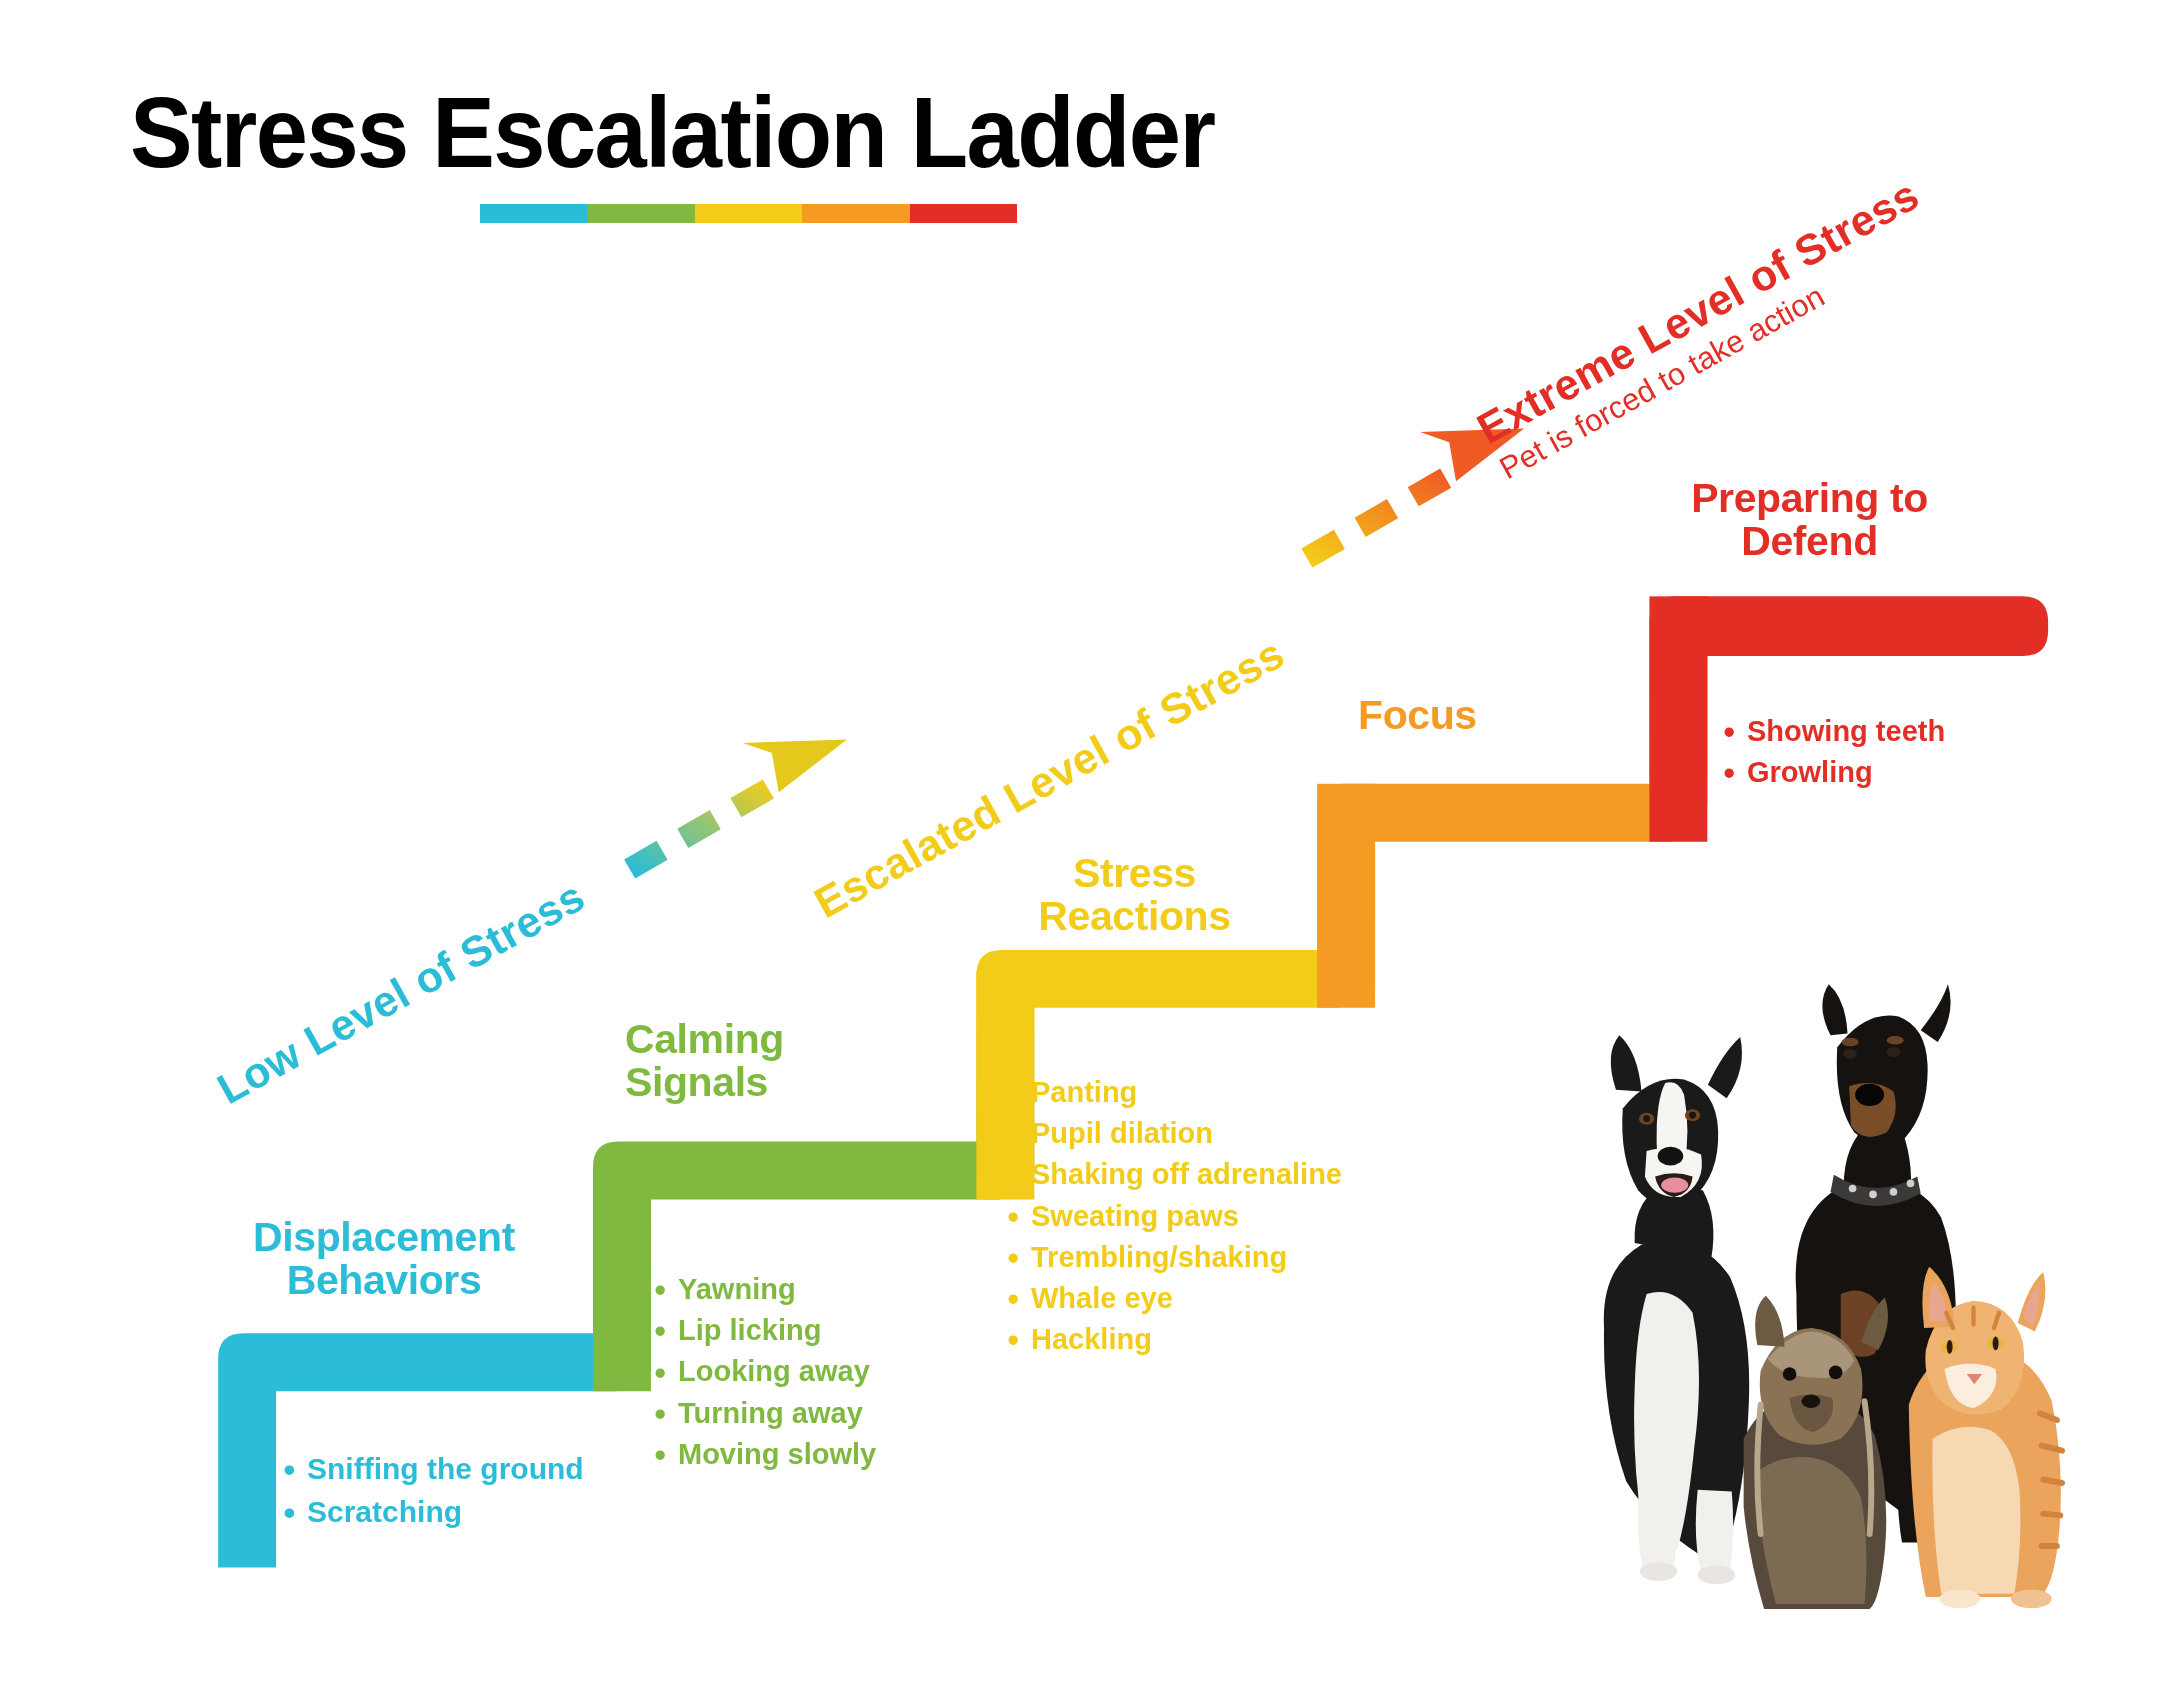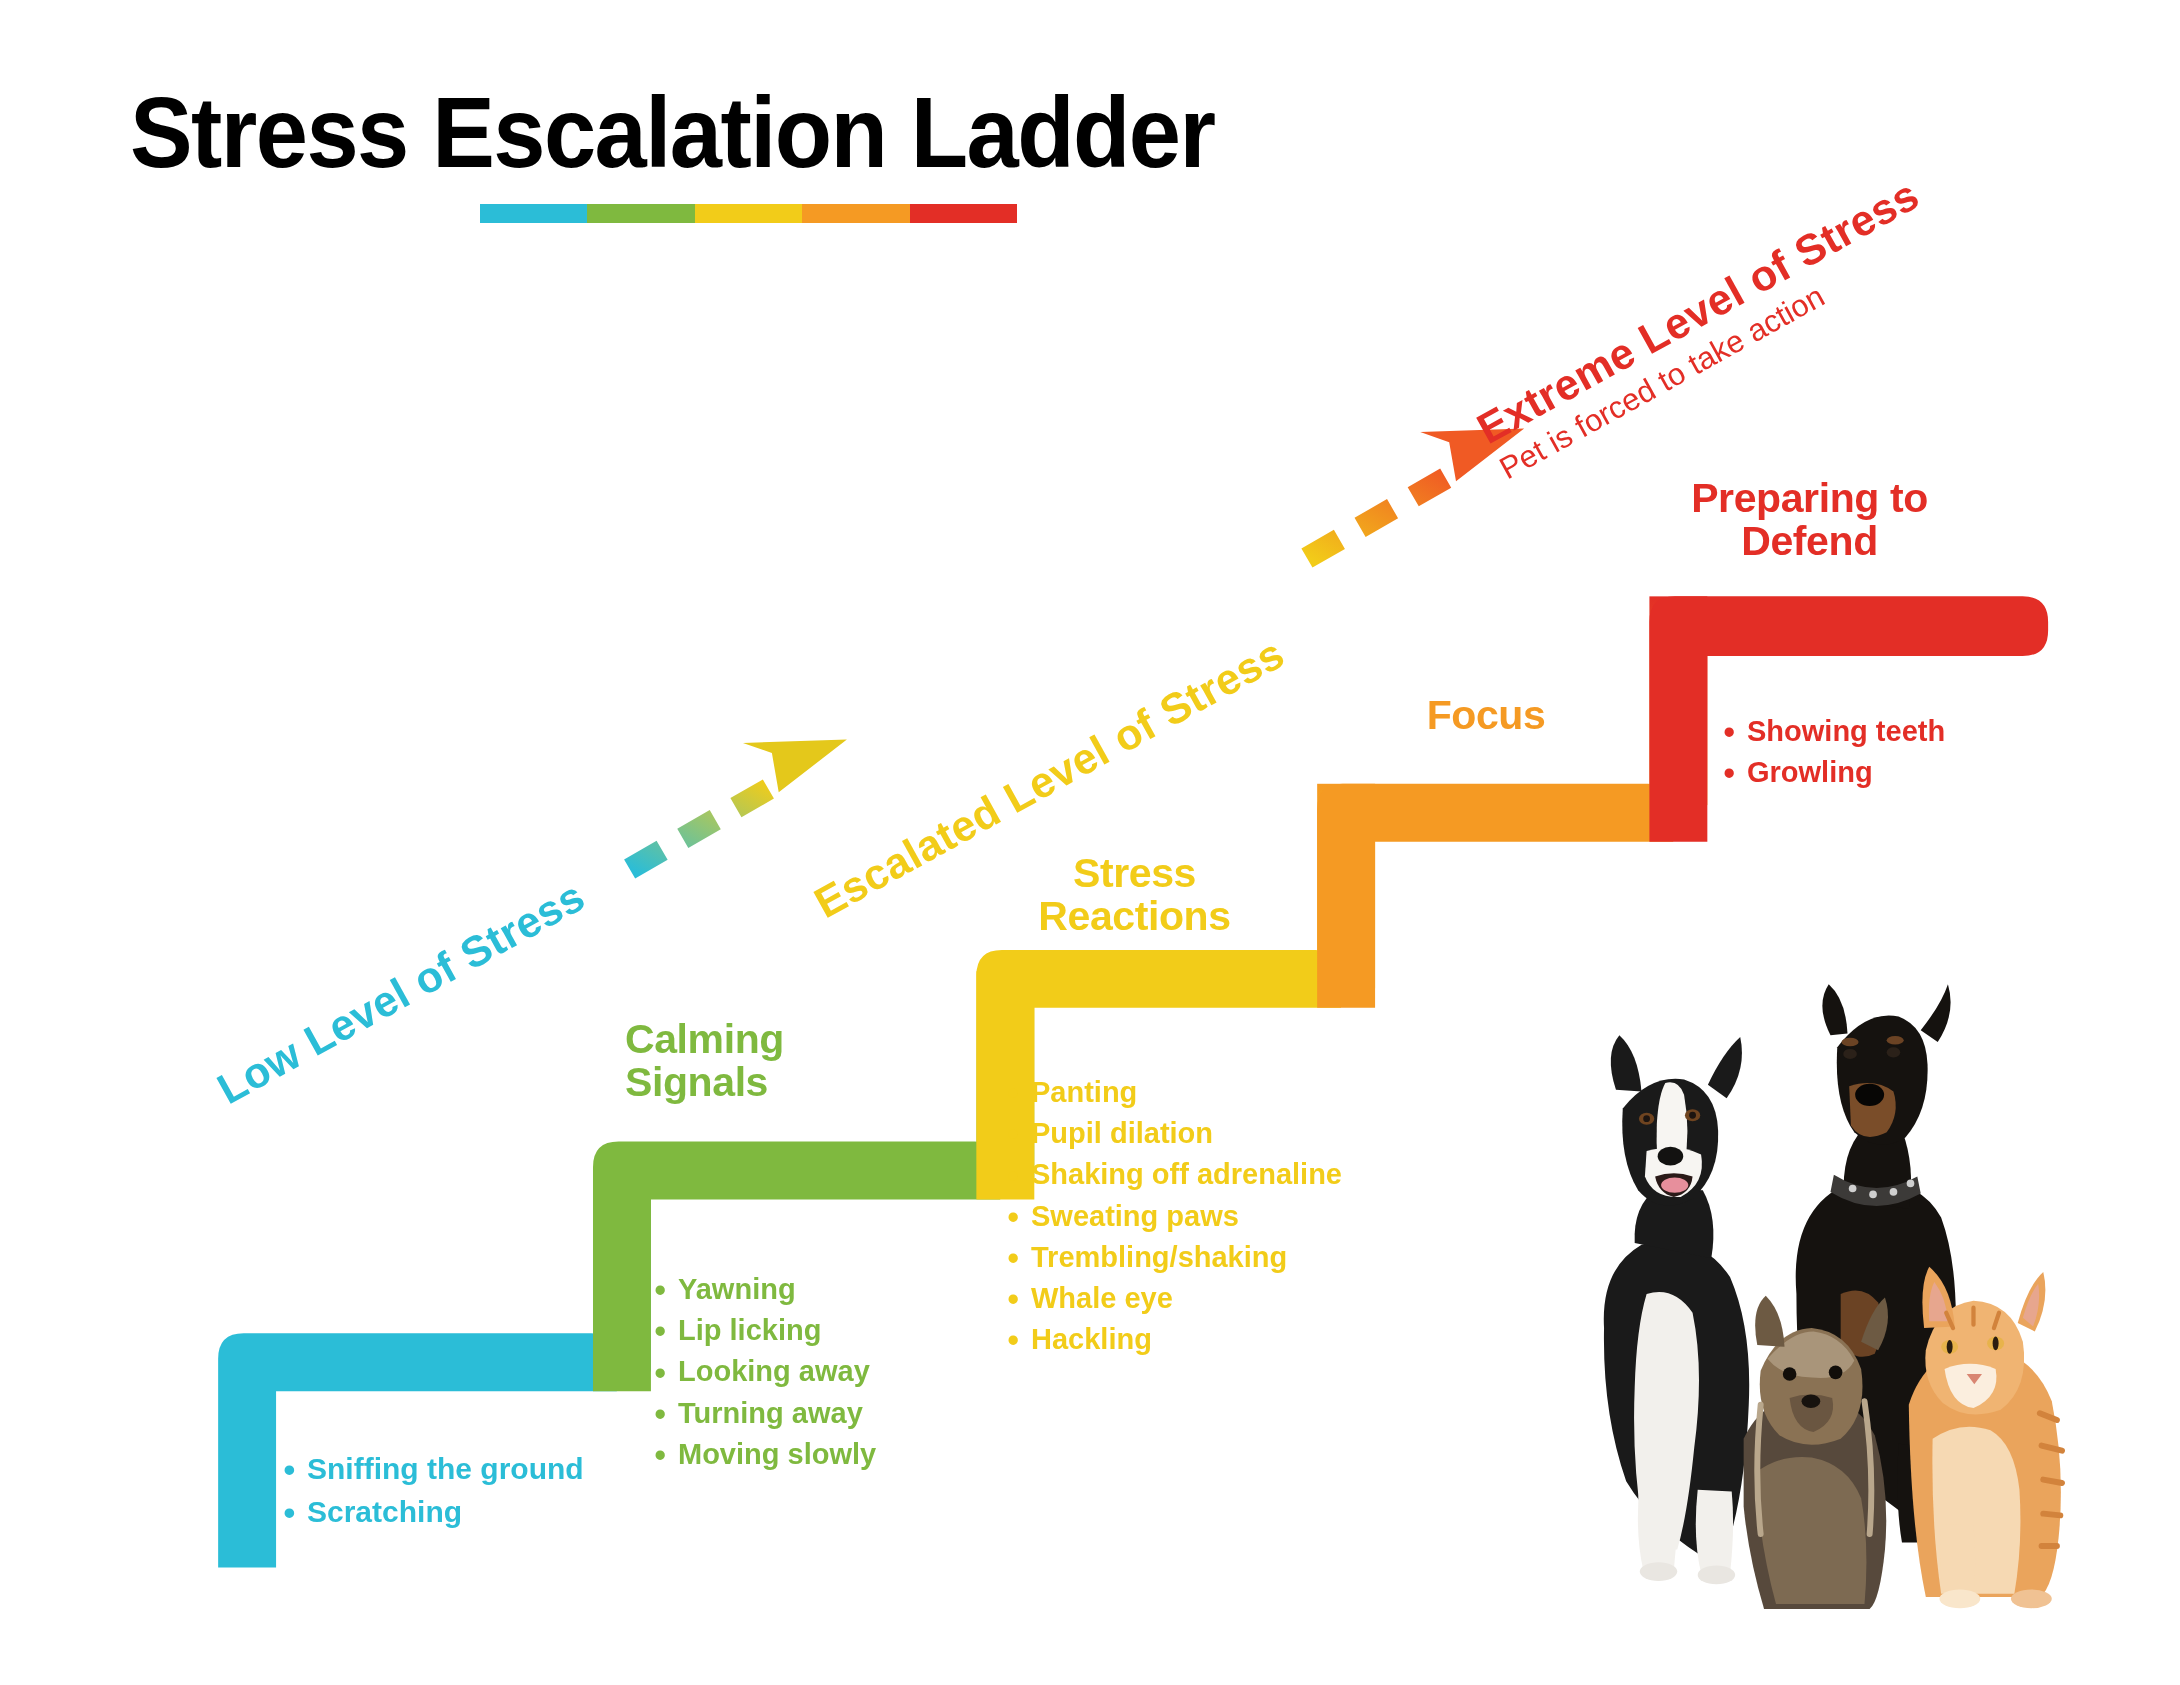--- a/index.html
+++ b/index.html
@@ -16,21 +16,21 @@
   .titlebar i{flex:1;display:block;height:100%;}
 
   
   #ladder{position:absolute;left:0;top:0;width:2181px;height:1686px;}
 
   
   .head{position:absolute;font-weight:bold;line-height:1.06;letter-spacing:-0.4px;}
   .h-cyan  {left:210px; top:1216px; width:290px; font-size:41px; color:#2BBDD7; text-align:center;}
   .h-green {left:596px; top:1018px; width:230px; font-size:41px; color:#7FB93F; text-align:left;}
   .h-yel   {left:984px;top:852px; width:243px; font-size:41px; color:#F2CC19; text-align:center;}
-  .h-org   {left:1329px;top:694px;  width:256px; font-size:41px; color:#F59A23; text-align:center;}
+  .h-org   {left:1329px;top:694px;  width:256px; font-size:41px; color:#F59A23; }
   .h-red   {left:1644px;top:477px;  width:273px; font-size:41px; color:#E32E26; text-align:center;}
 
   
   .blist{position:absolute;list-style:none;margin:0;padding:0;line-height:1.42;}
   .blist li{position:relative;padding-left:27px;white-space:nowrap;}
   .blist li::before{content:"\2022";position:absolute;left:3.4px;top:-1.7px;font-size:1.12em;}
   .b-cyan {left:251px; top:1448px; font-size:30px;font-weight:bold;color:#2BBDD7;}
   .b-green{left:622px; top:1269px; font-size:29px;font-weight:bold;color:#7FB93F;}
   .b-yel  {left:975px;top:1072px; font-size:29px;font-weight:bold;color:#F2CC19;}
   .b-org  {left:1337px;top:897px; font-size:29px;font-weight:bold;color:#F59A23;}
@@ -131,20 +131,21 @@
       <path d="M 705 1020 L 875 922" stroke="url(#gArr1)" stroke-width="26" stroke-dasharray="44 28" stroke-linecap="butt" fill="none"></path>
       <path d="M 960 868 L 880 930 L 872 884 L 838 872 Z" fill="#E4C81B"></path>
     </g>
 
     <g>
       <path d="M 1500 655 L 1670 557" stroke="url(#gArr2)" stroke-width="26" stroke-dasharray="44 28" stroke-linecap="butt" fill="none"></path>
       <path d="M 1755 503 L 1675 565 L 1667 519 L 1633 507 Z" fill="#F05A24"></path>
     </g>
   </svg>
 
+  <div class="head h-cyan">Displacement Behaviors</div>
   <div class="head h-green">Calming Signals</div>
   <div class="head h-yel">Stress Reactions</div>
   <div class="head h-org">Focus</div>
   <div class="head h-red">Preparing to Defend</div>
 
   <ul class="blist b-cyan">
     <li>Sniffing the ground</li>
     <li>Scratching</li>
   </ul>
 

